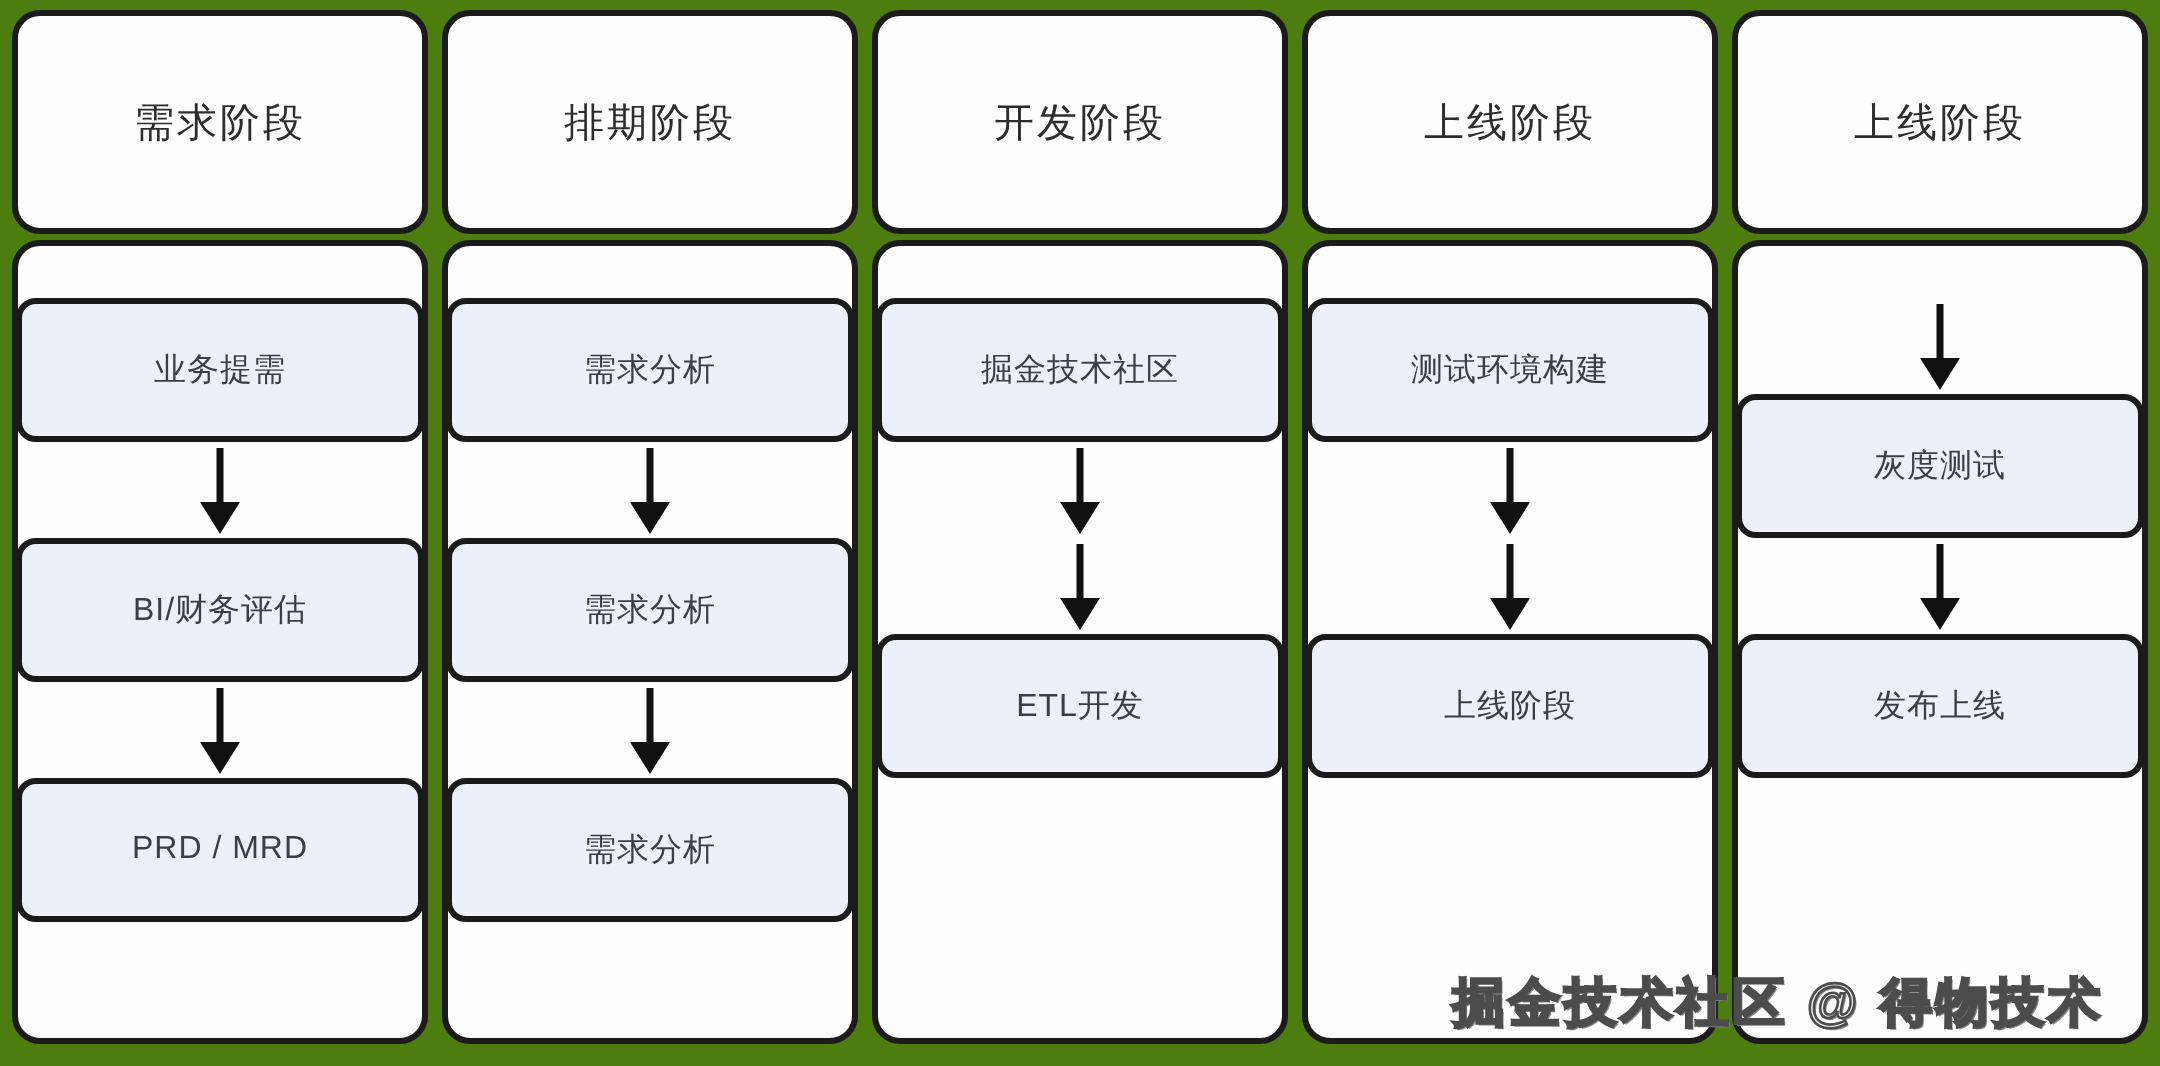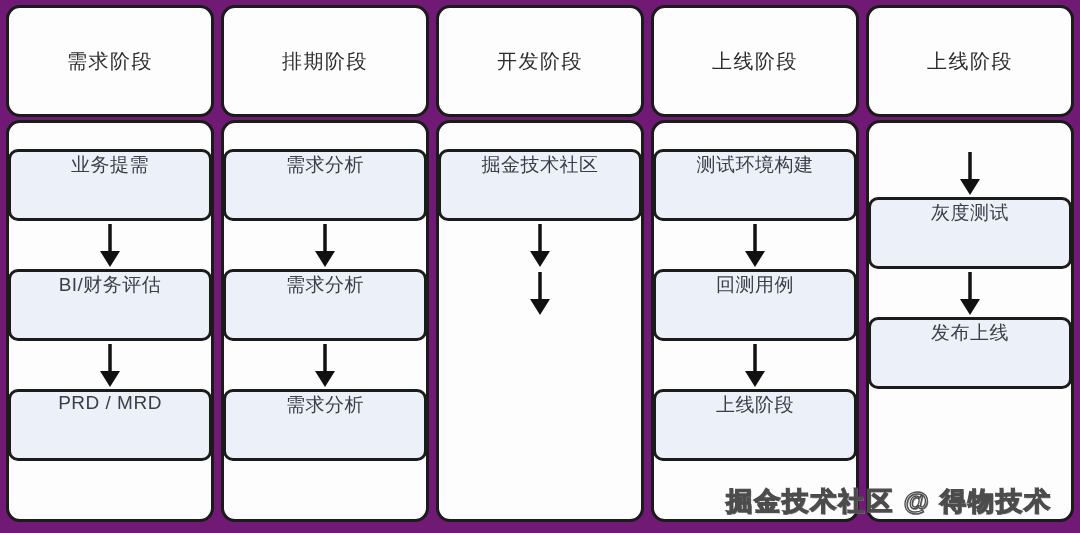--- a/index.html
+++ b/index.html
@@ -1,20 +1,20 @@
 <!DOCTYPE html>
 <html><head>
 <meta charset="utf-8">
 <style>
   * { margin:0; padding:0; box-sizing:border-box; }
   html,body { background:#ffffff; }
   .canvas {
     position:relative;
     width:1080px; height:533px;
-    background:#701a75;
+    background:#4d7c0f;
     font-family:"Liberation Sans","DejaVu Sans",sans-serif;
     overflow:hidden;
   }
   .columns {
     position:absolute; left:6px; top:5px; width:1068px; height:517px;
     display:flex; gap:7px;
   }
   .column { flex:1; display:flex; flex-direction:column; min-width:0; }
   .col-header {
     height:112px; flex:0 0 112px;
@@ -28,22 +28,22 @@
     flex:1;
     border:3px solid #1b1b1b; border-radius:14px;
     background:#fdfdfe;
     display:flex; flex-direction:column; align-items:center;
     padding-top:26px;
   }
   .step-box {
     width:204px; height:72px; flex:0 0 72px;
     border:3px solid #1b1b1b; border-radius:10px;
     background:#ecf0f8;
-    display:flex; justify-content:center;
-    font-size:19px; color:#3a3f47; letter-spacing:0.5px;
+    display:flex; align-items:center; justify-content:center;
+    font-size:16px; color:#3a3f47; letter-spacing:0.5px;
     text-align:center;
   }
   .arrow {
     height:48px; flex:0 0 48px;
     display:flex; align-items:center; justify-content:center;
   }
   .watermark {
     position:absolute; right:28px; bottom:14px;
     font-size:26px; font-weight:700; letter-spacing:2px;
     color:#ececec;
@@ -129,39 +129,39 @@
               <line x1="13" y1="2" x2="13" y2="31" stroke="#111" stroke-width="3.5"></line>
               <polygon points="3,29 23,29 13,45" fill="#111"></polygon>
             </svg>
         </div>
         <div class="arrow">
           <svg width="26" height="46" viewBox="0 0 26 46">
               <line x1="13" y1="2" x2="13" y2="31" stroke="#111" stroke-width="3.5"></line>
               <polygon points="3,29 23,29 13,45" fill="#111"></polygon>
             </svg>
         </div>
+        <div class="step-box">
+          <span>ETL开发</span>
+        </div>
       </div>
     </div>
 
     <div class="column">
       <div class="col-header">
         <span>上线阶段</span>
       </div>
       <div class="col-body">
         <div class="step-box">
           <span>测试环境构建</span>
         </div>
         <div class="arrow">
           <svg width="26" height="46" viewBox="0 0 26 46">
               <line x1="13" y1="2" x2="13" y2="31" stroke="#111" stroke-width="3.5"></line>
               <polygon points="3,29 23,29 13,45" fill="#111"></polygon>
             </svg>
-        </div>
-        <div class="step-box">
-          <span>回测用例</span>
         </div>
         <div class="arrow">
           <svg width="26" height="46" viewBox="0 0 26 46">
               <line x1="13" y1="2" x2="13" y2="31" stroke="#111" stroke-width="3.5"></line>
               <polygon points="3,29 23,29 13,45" fill="#111"></polygon>
             </svg>
         </div>
         <div class="step-box">
           <span>上线阶段</span>
         </div>

